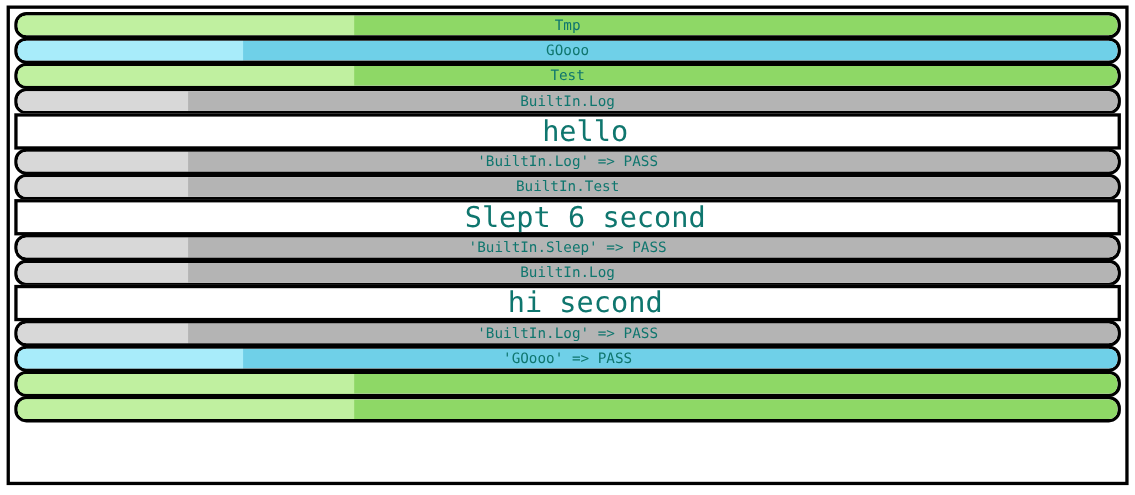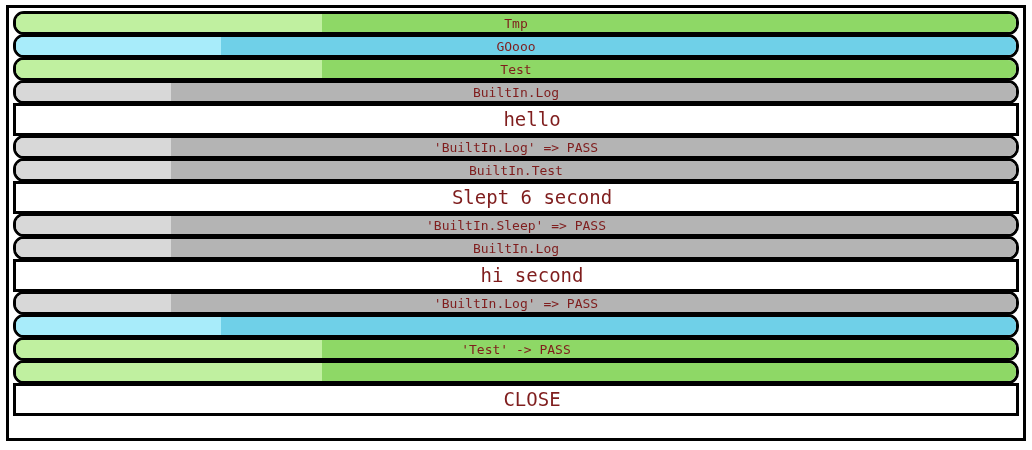--- a/index.html
+++ b/index.html
@@ -66,30 +66,30 @@
     border-radius: 0;
     background: #ffffff;
   }
 
   .label {
     position: absolute;
     top: 0; left: 0; right: 0; bottom: 0;
     display: flex;
     align-items: center;
     justify-content: center;
-    color: #7f1d1d;
+    color: #0f766e;
     line-height: 1;
     white-space: pre;
   }
   .row.bar .label {
     font-size: 13px;
     letter-spacing: 0px;
   }
   .row.msg .label {
-    font-size: 19px;
+    font-size: 26px;
     padding-left: 32px;
   }
 </style>
 </head>
 <body>
 
 <div id="trace-frame">
   <div id="rows">
       <div class="row bar">
         <div class="fill-dark" style="background: rgb(142, 216, 102);"></div>
@@ -141,27 +141,24 @@
         <div class="label">hi second</div>
       </div>
       <div class="row bar">
         <div class="fill-dark" style="background: rgb(180, 180, 180);"></div>
         <div class="fill-light" style="background: rgb(216, 216, 216); width: 15.5%;"></div>
         <div class="label">'BuiltIn.Log' =&gt; PASS</div>
       </div>
       <div class="row bar">
         <div class="fill-dark" style="background: rgb(111, 208, 232);"></div>
         <div class="fill-light" style="background: rgb(168, 236, 250); width: 20.5%;"></div>
-      </div>
-      <div class="row bar">
-        <div class="fill-dark" style="background: rgb(142, 216, 102);"></div>
-        <div class="fill-light" style="background: rgb(192, 240, 160); width: 30.6%;"></div>
-        <div class="label">'Test' -&gt; PASS</div>
+        <div class="label">'GOooo' =&gt; PASS</div>
       </div>
       <div class="row bar">
         <div class="fill-dark" style="background: rgb(142, 216, 102);"></div>
         <div class="fill-light" style="background: rgb(192, 240, 160); width: 30.6%;"></div>
       </div>
-      <div class="row msg">
-        <div class="label">CLOSE</div>
+      <div class="row bar">
+        <div class="fill-dark" style="background: rgb(142, 216, 102);"></div>
+        <div class="fill-light" style="background: rgb(192, 240, 160); width: 30.6%;"></div>
       </div>
     </div>
 </div>
 
 </body></html>

